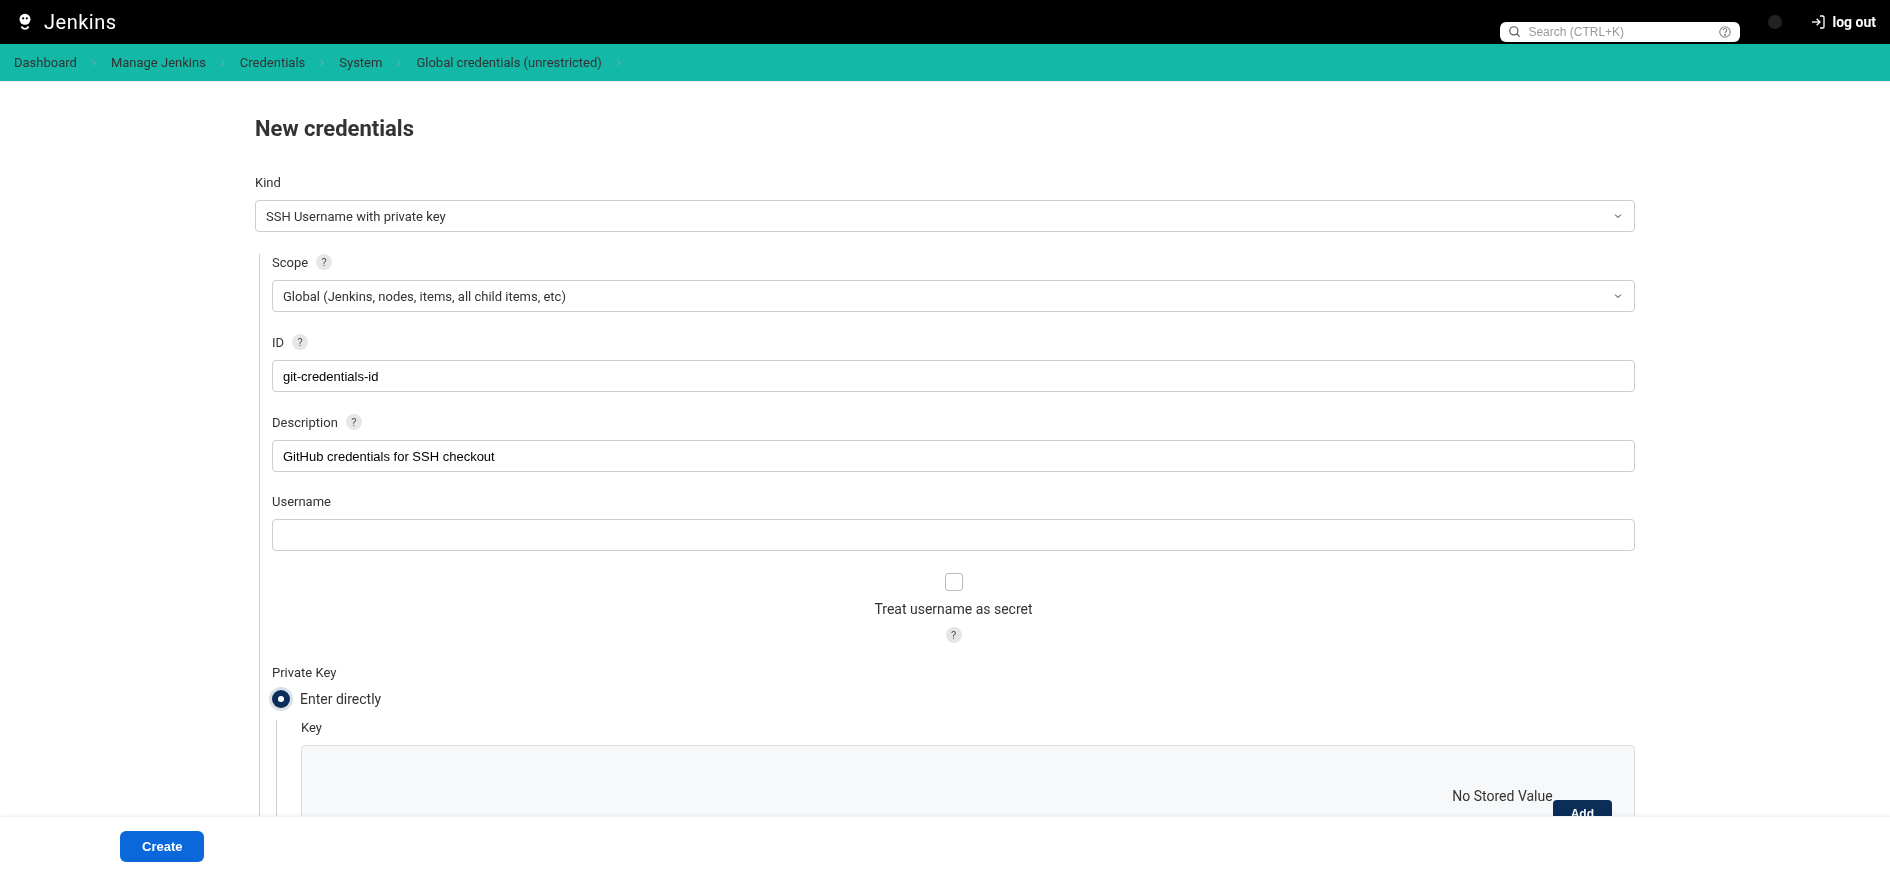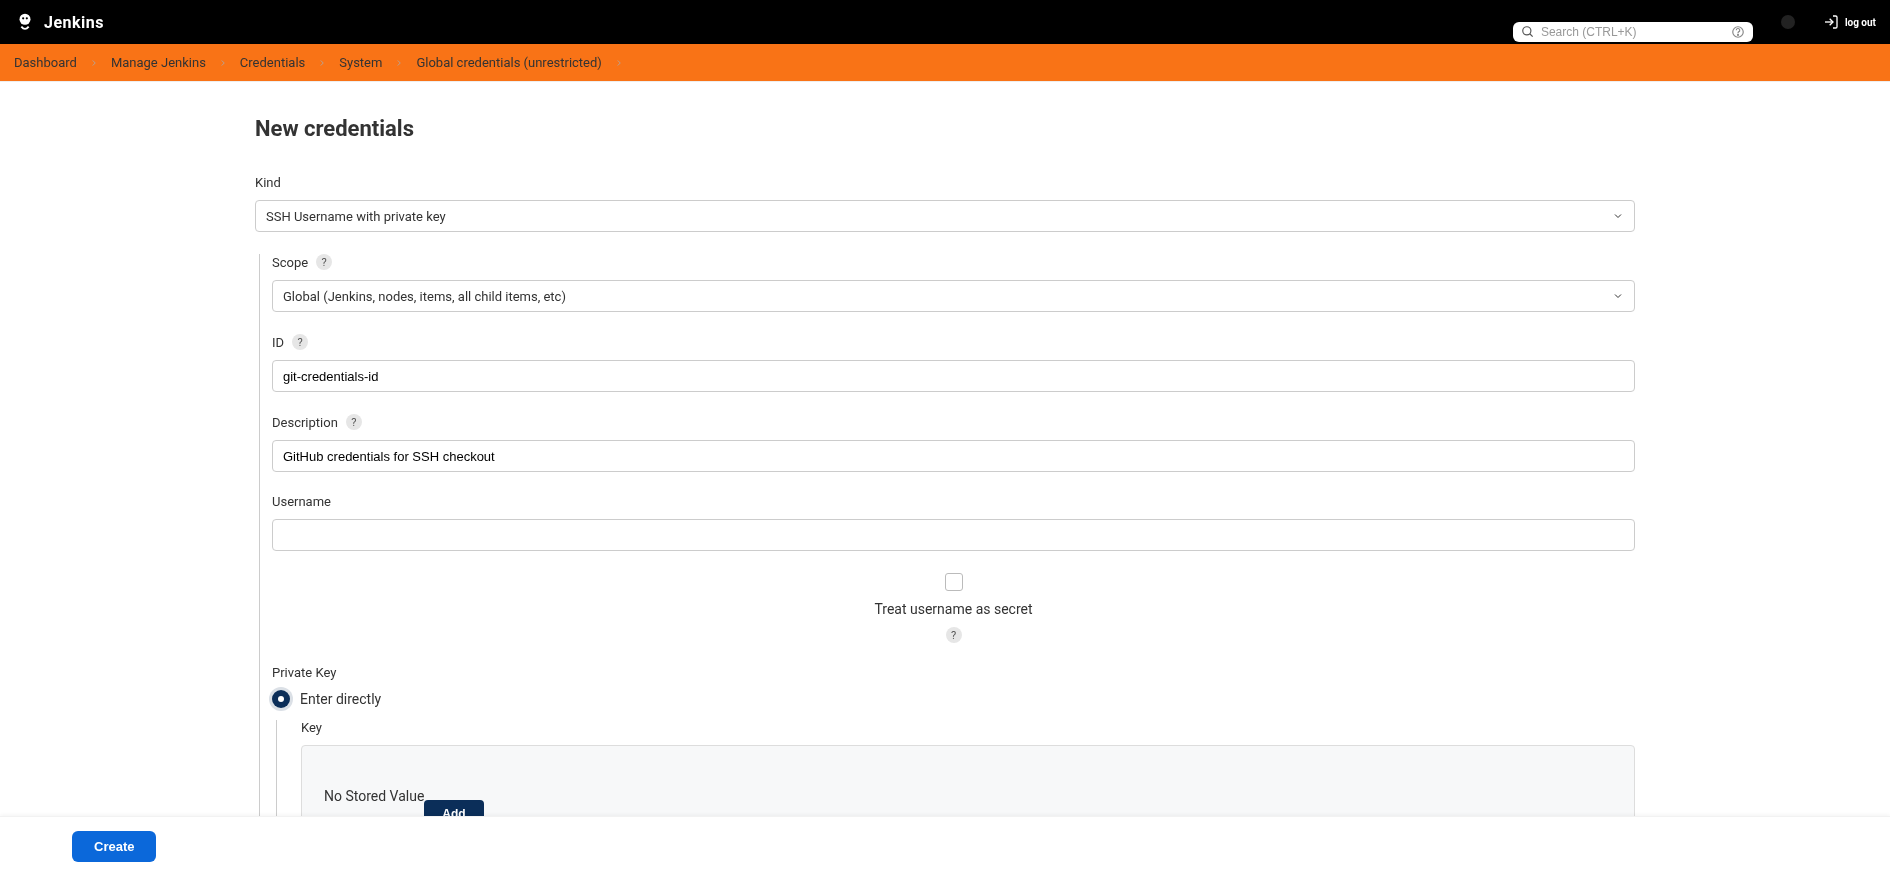--- a/index.html
+++ b/index.html
@@ -7,33 +7,33 @@
 body {
   font-family: -apple-system, BlinkMacSystemFont, "Segoe UI", Roboto, Helvetica, Arial, sans-serif;
   font-size:14px; color:#333; background:#fff;
 }
 .header {
   background:#000; height:44px; display:flex; align-items:center;
   justify-content:space-between; padding:0 14px; color:#fff;
 }
 .header-left { display:flex; align-items:center; gap:8px; }
 .logo-icon { width:22px; height:22px; }
-.brand { font-weight:700; font-size:16px; letter-spacing:.5px; }
+.brand { font-weight:400; font-size:20px; letter-spacing:.5px; }
 .header-right { display:flex; align-items:center; gap:28px; }
 .search-box {
   display:flex; align-items:center; background:#fff; border-radius:6px;
   padding:3px 8px; width:240px; gap:6px;margin-top:19px;
 }
 .search-box input {
   flex:1; border:none; outline:none; font-size:12px; color:#333;
 }
 .search-box input::placeholder { color:#999; }
-.logout { display:flex; align-items:center; gap:6px; color:#fff; font-weight:700; font-size:10px; cursor:pointer;}
+.logout { display:flex; align-items:center; gap:6px; color:#fff; font-weight:700; font-size:14px; cursor:pointer;}
 .breadcrumbs {
-  background:#f97316; height:38px; display:flex; align-items:center;
+  background:#14b8a6; height:38px; display:flex; align-items:center;
   padding:0 14px; font-size:13px; color:#333; border-bottom:1px solid #eee;
 }
 .breadcrumbs .crumb { cursor:pointer; }
 .breadcrumbs .chev {
   margin:0 12px; color:#aaa; display:inline-flex;
 }
 .page { max-width:1700px; margin:0 auto; padding:34px 160px 90px 160px; }
 h1 { font-size:22px; font-weight:700; margin-bottom:34px; }
 .field-label { font-size:13px; color:#333; margin-bottom:10px; display:flex; align-items:center; gap:8px;}
 .help-badge {
@@ -55,31 +55,31 @@
 .radio-row { display:flex; align-items:center; gap:10px; margin-top:8px; }
 .radio-outer {
   width:18px; height:18px; border-radius:50%; background:#0b2e59;
   display:flex; align-items:center; justify-content:center; cursor:pointer;
   box-shadow:0 0 0 3px rgba(11,46,89,0.15);
 }
 .radio-inner { width:6px; height:6px; border-radius:50%; background:#fff; }
 .key-indent { padding-left:24px; border-left:1.5px solid #ccc; margin-left:4px; margin-top:12px;}
 .key-box {
   background:#f7f8f9; border:1px solid #ddd; border-radius:4px;
-  padding:18px 22px; display:flex; align-items:center; justify-content:flex-start;
+  padding:18px 22px; display:flex; align-items:center; justify-content:flex-end;
 }
 .add-btn {
   background:#0b2e59; color:#fff; border:none; border-radius:4px;
   padding:7px 18px; font-size:12px; font-weight:600; cursor:pointer;margin-top:36px;
 }
 .footer-bar {
   position:fixed; left:0; right:0; bottom:0; background:#fff;
   border-top:1px solid rgba(0,0,0,.05);
   box-shadow:0 -1px 4px rgba(0,0,0,.05);
-  padding:14px 72px;
+  padding:14px 120px;
 }
 .create-btn {
   background:#0b68da; color:#fff; border:none; border-radius:6px;
   padding:8px 22px; font-size:13px; font-weight:600; cursor:pointer;
 }
 .faded-user { width:14px; height:14px; background:#222; border-radius:50%; }
 svg { display:block; }
 </style>
 </head>
 <body>

